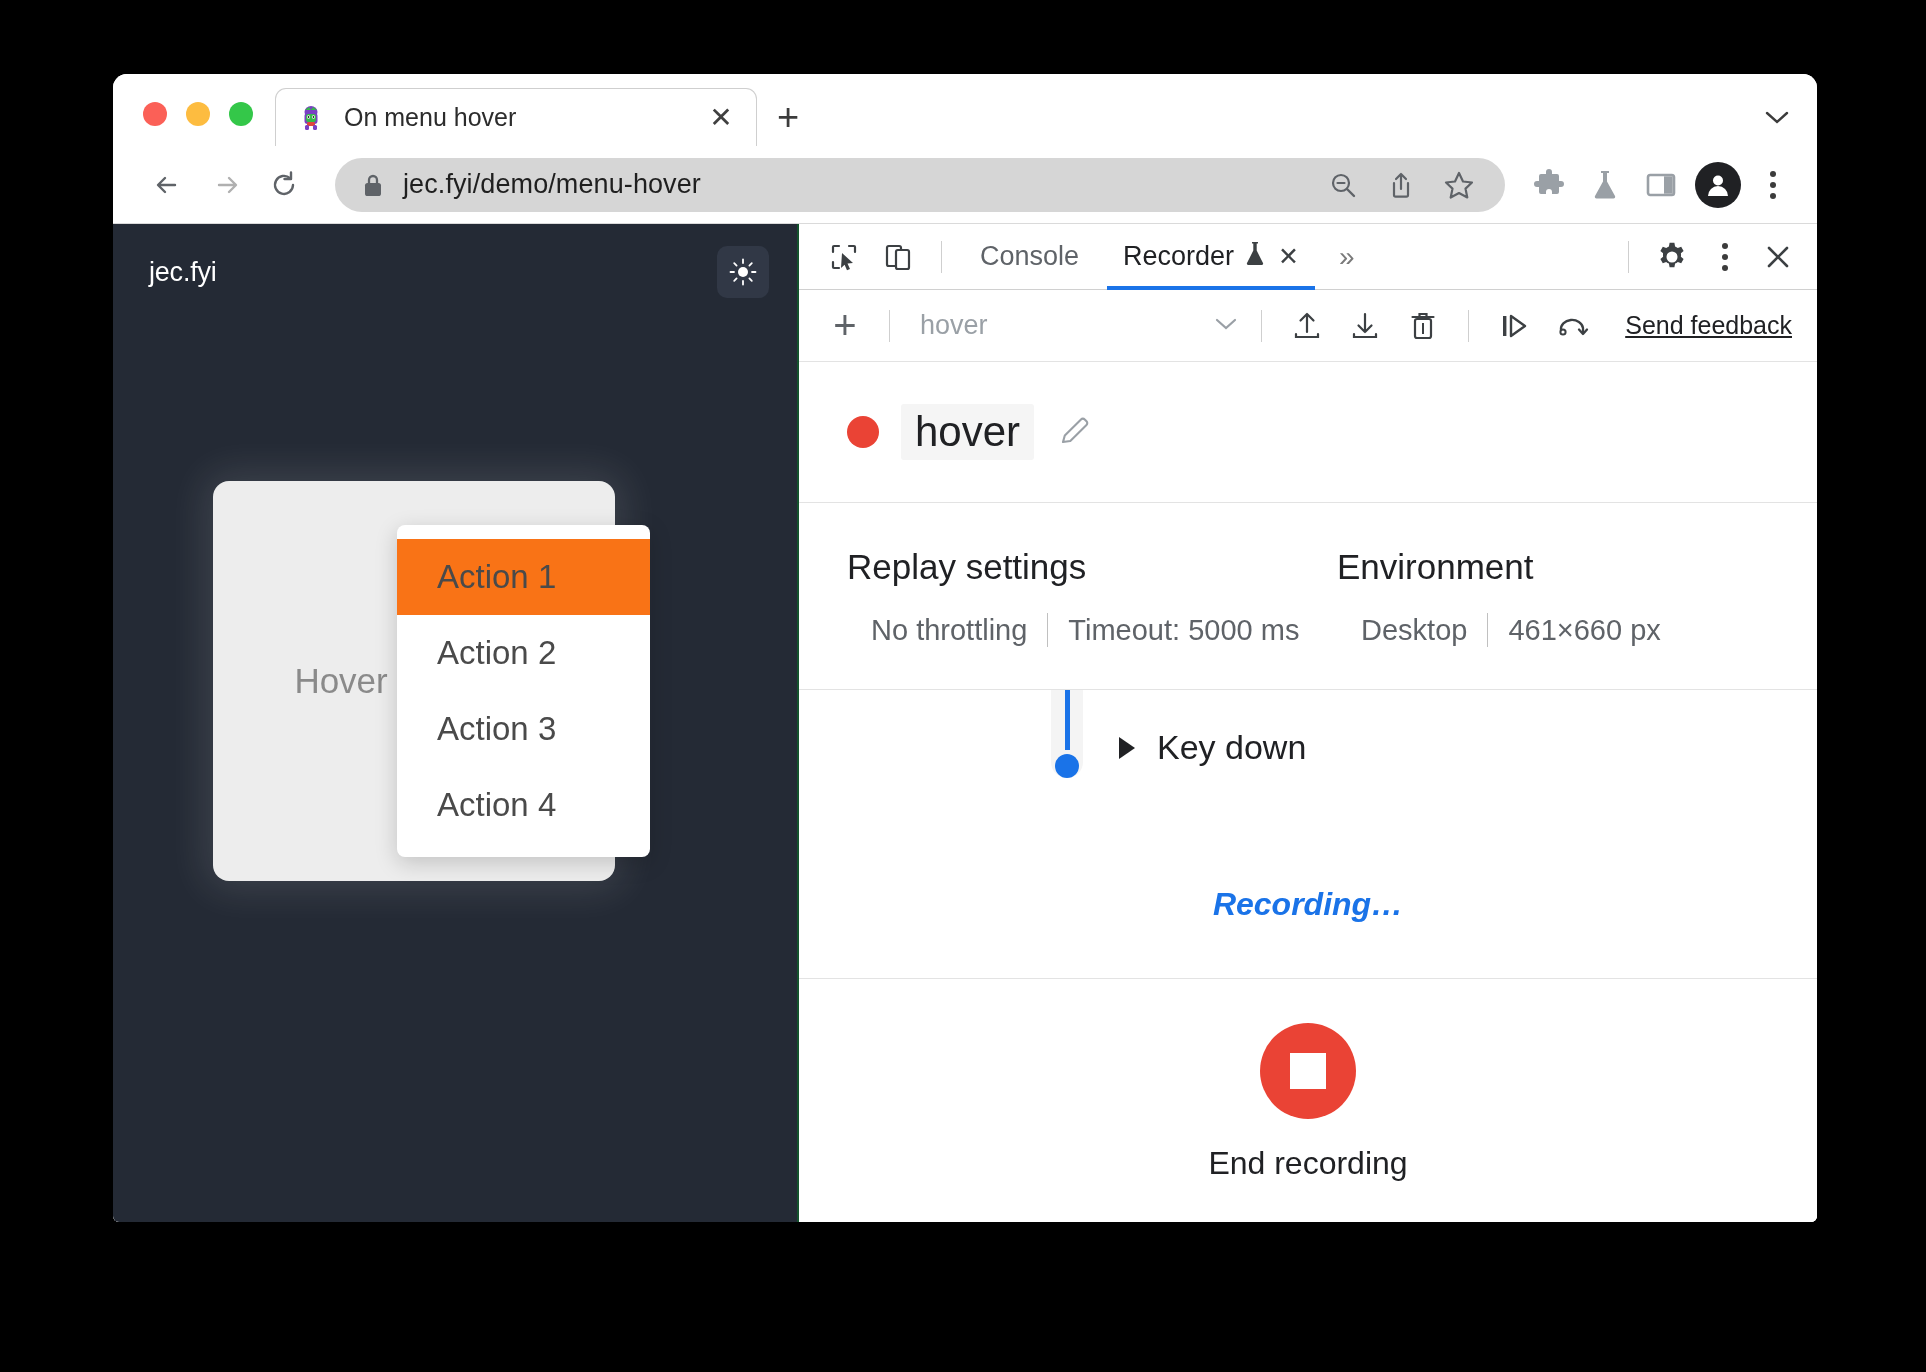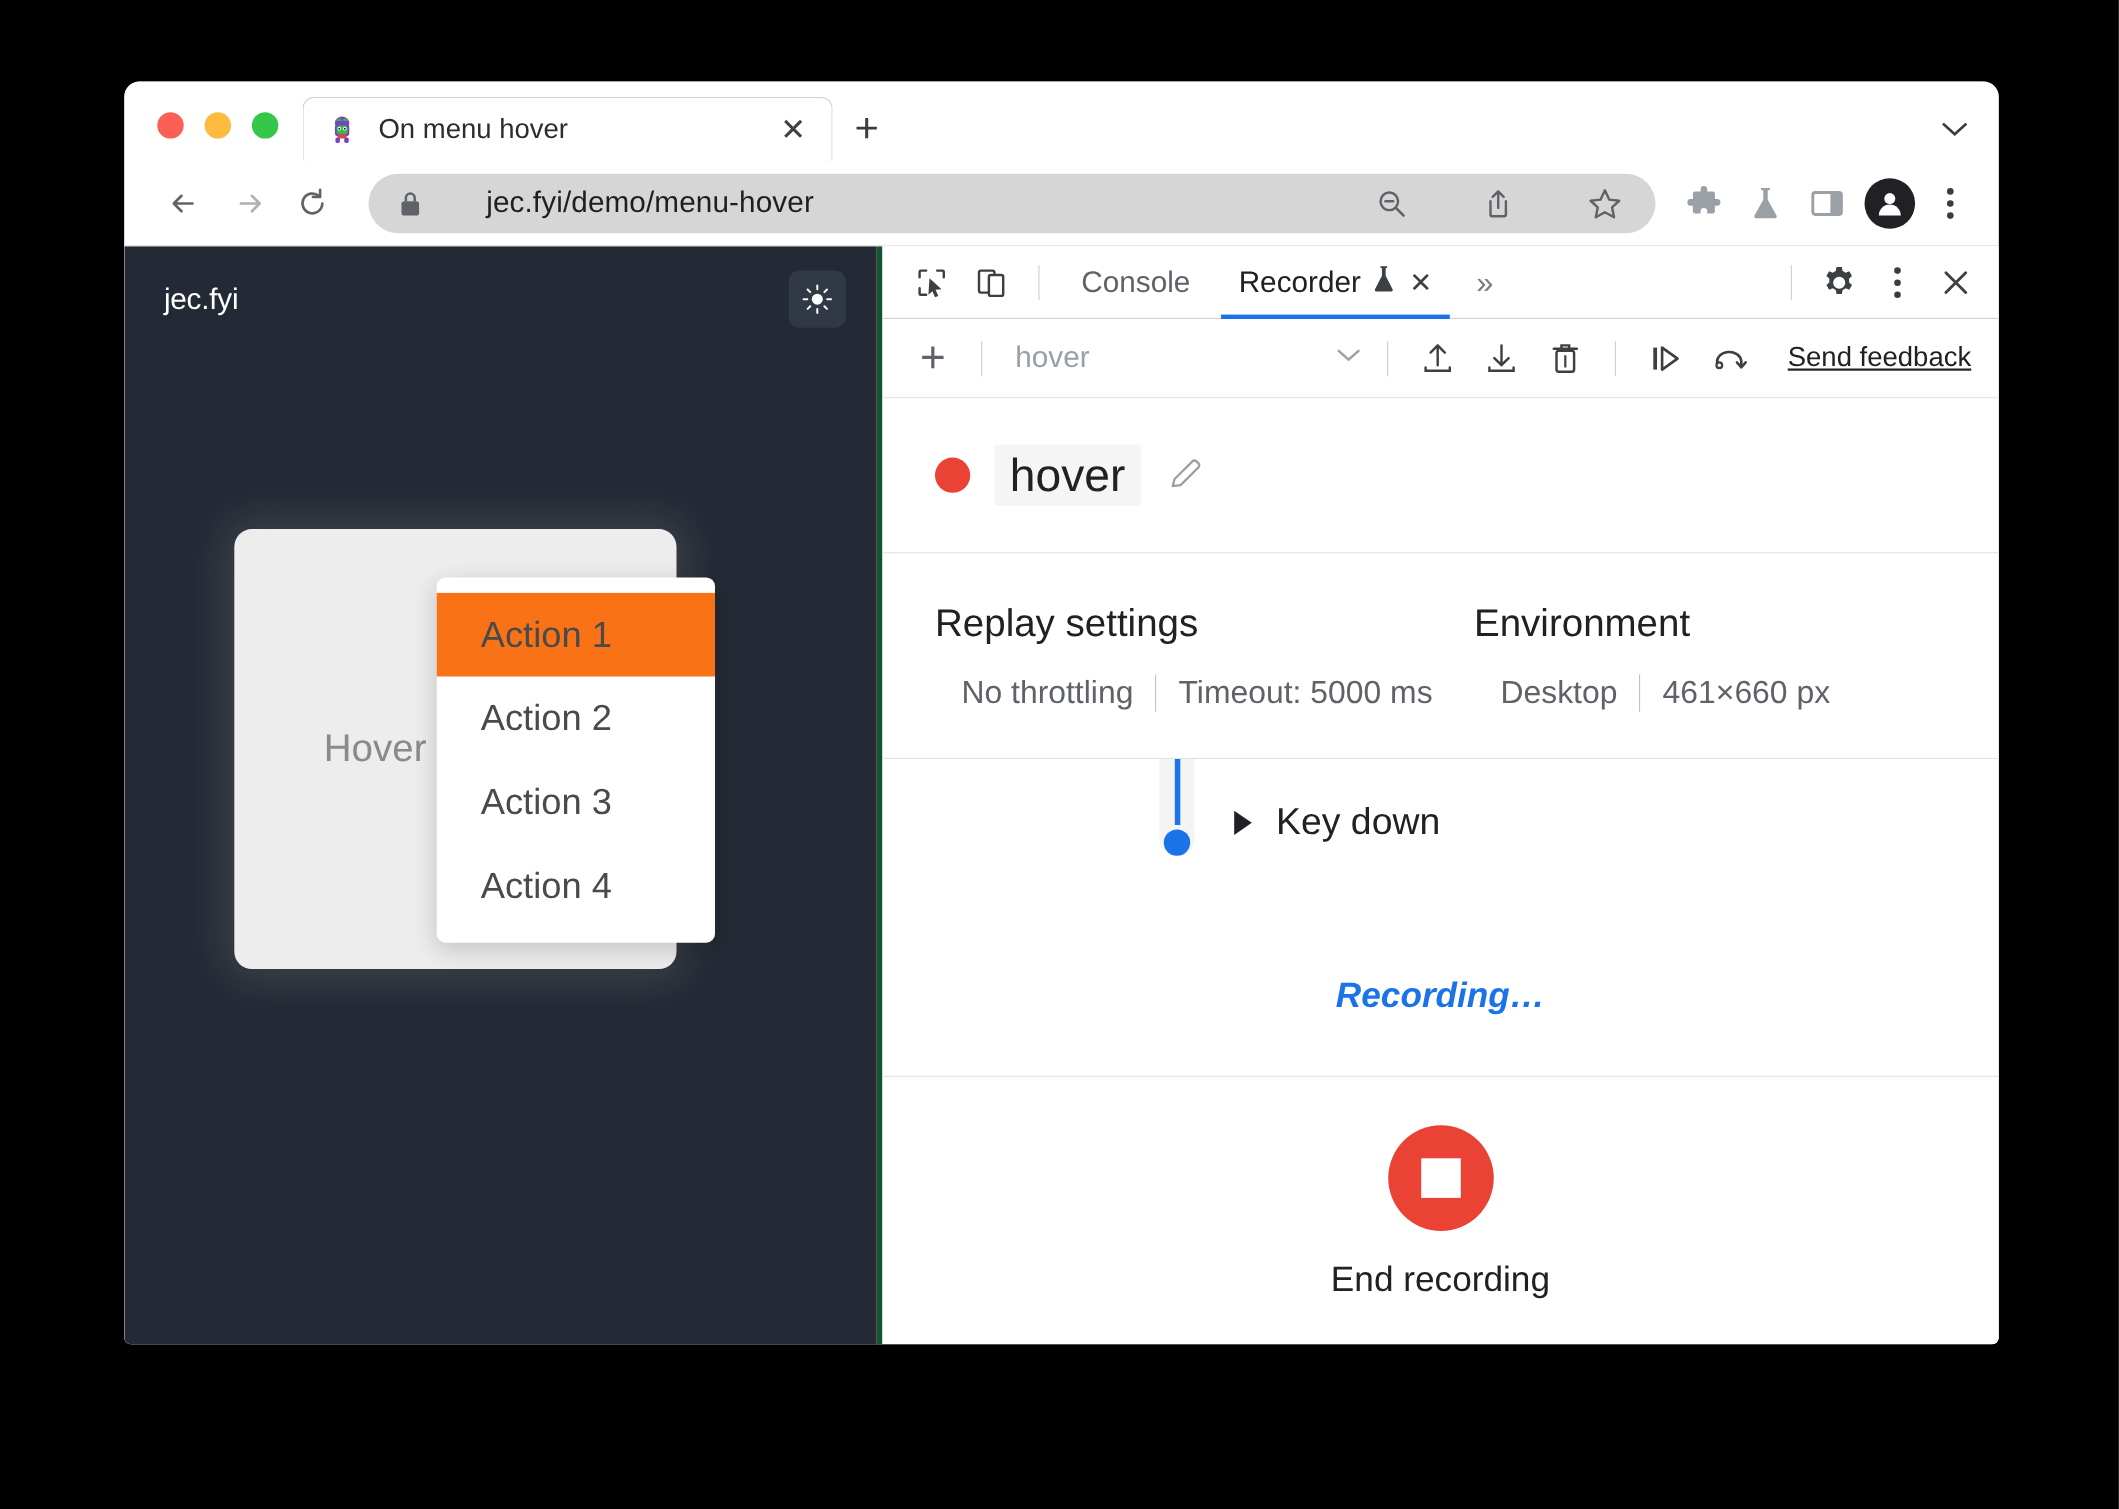--- a/index.html
+++ b/index.html
@@ -97,21 +97,20 @@
     cursor: pointer; flex: 0 0 auto;
   }
   .omnibox {
     flex: 1 1 auto;
     height: 54px;
     margin: 0 16px 0 22px;
     background: #d6d6d6;
     border-radius: 27px;
     display: flex; align-items: center;
     padding: 0 22px 0 26px;
-    gap: 39px;
   }
   .omnibox .lock { margin-right: 18px; display:flex; align-items:center; }
   .omnibox .url {
     flex: 1 1 auto;
     font-size: 27px;
     color: #1f1f1f;
     white-space: nowrap;
     letter-spacing: 0.1px;
   }
   .omnibox .obtn {
@@ -204,21 +203,21 @@
     color: #4a4a4a;
     cursor: pointer;
   }
   .menu-item.active { background: #f97316; }
 
   
   .devtools {
     flex: 1 1 auto;
     background: #ffffff;
     display: flex; flex-direction: column;
-    border-left: 5px solid #14532d;
+    border-left: 2px solid #14532d;
     min-width: 0;
   }
   .dt-tabbar {
     height: 66px;
     display: flex; align-items: center;
     border-bottom: 1px solid #d0d0d0;
     padding: 0 12px 0 18px;
     flex: 0 0 66px;
   }
   .dt-iconbtn {

